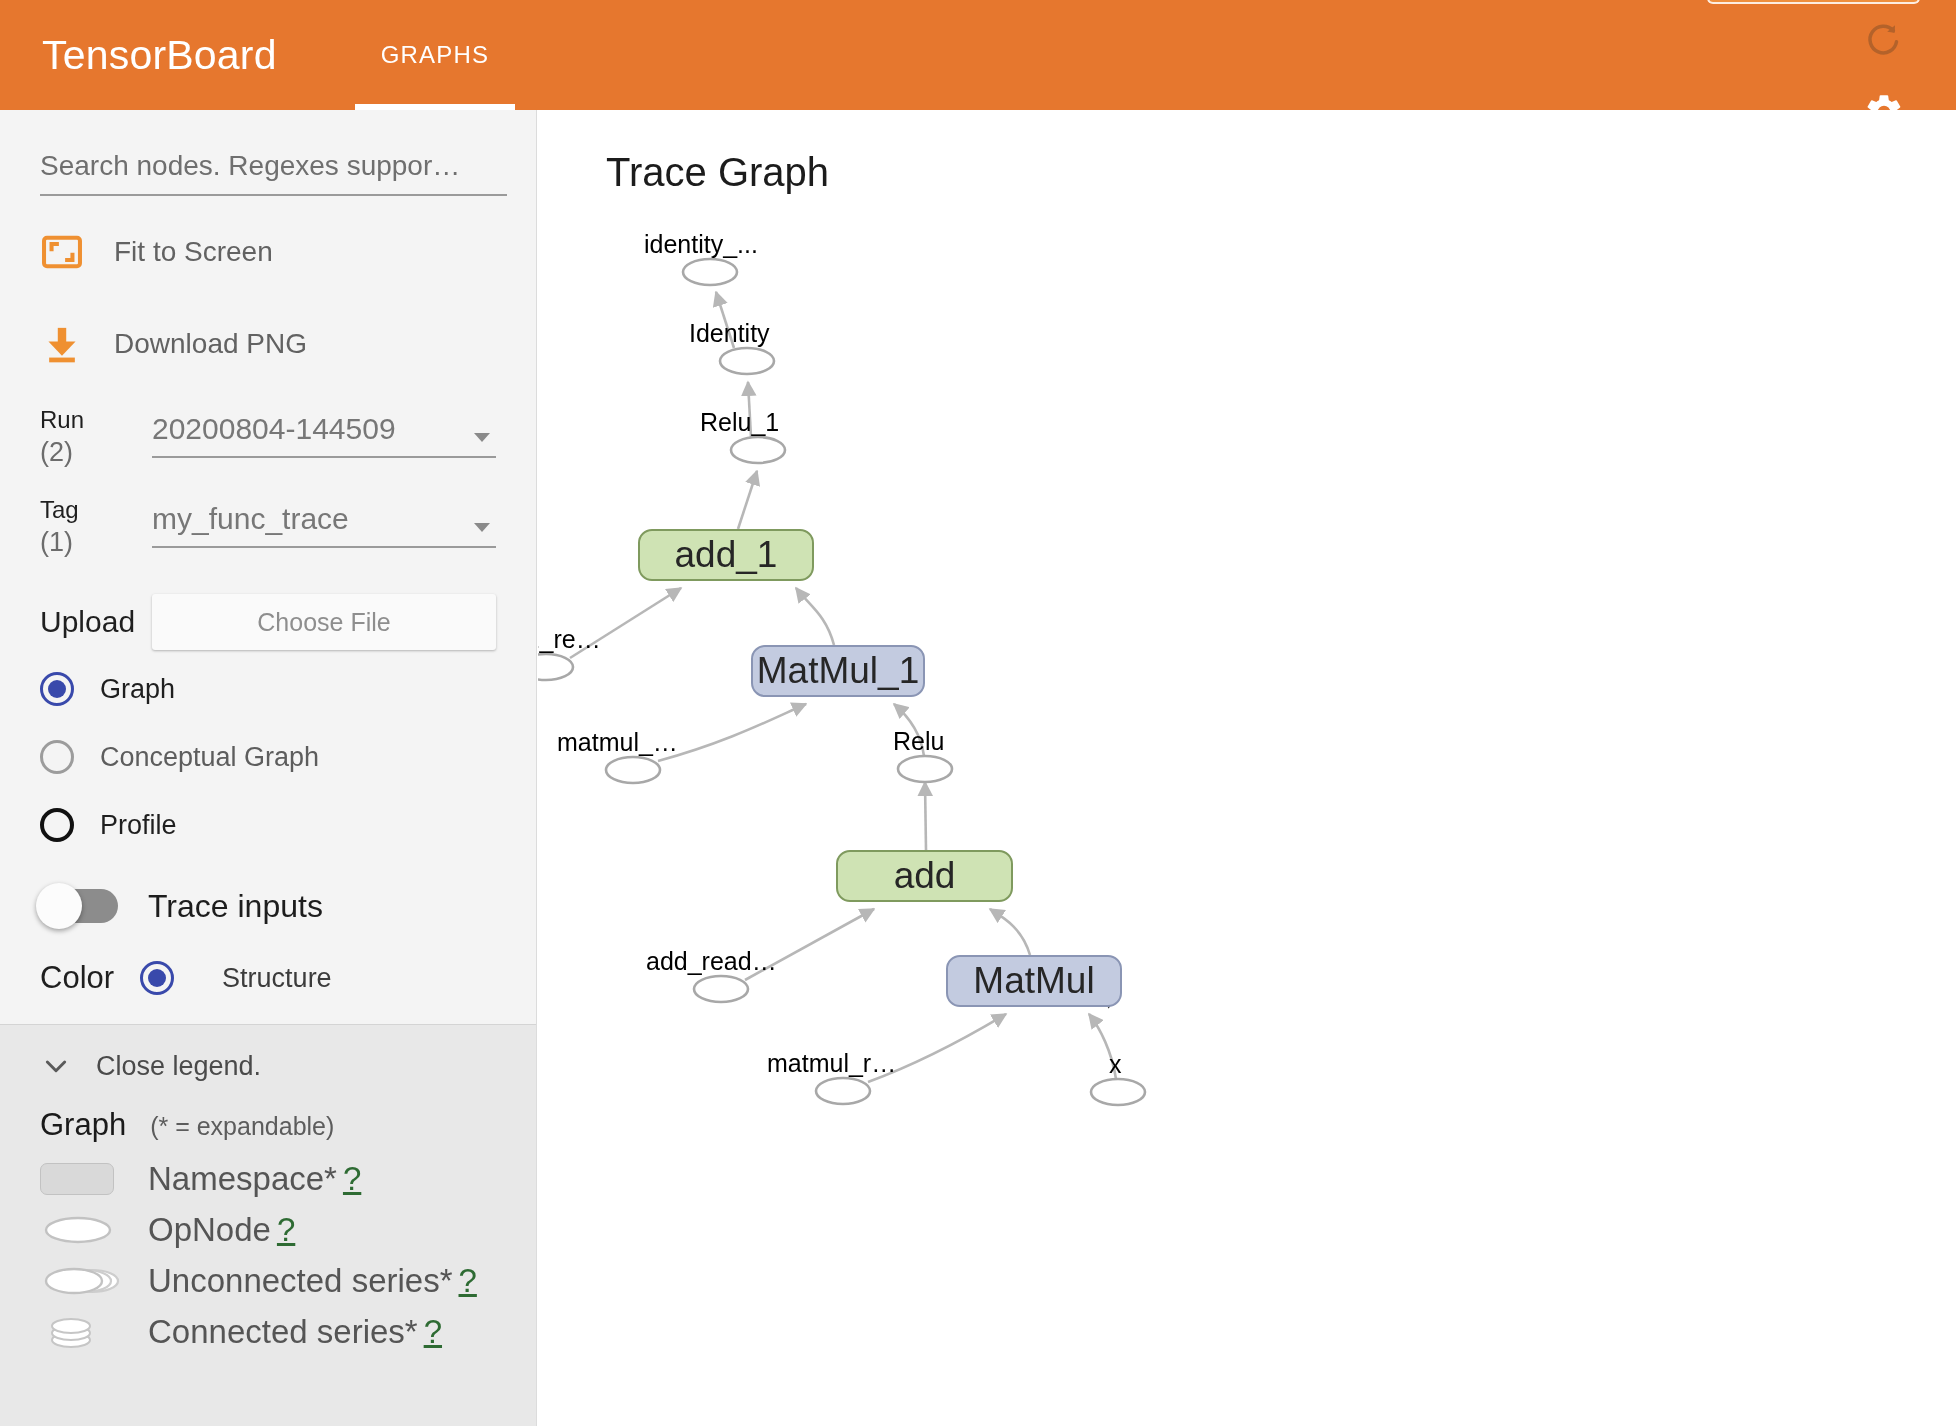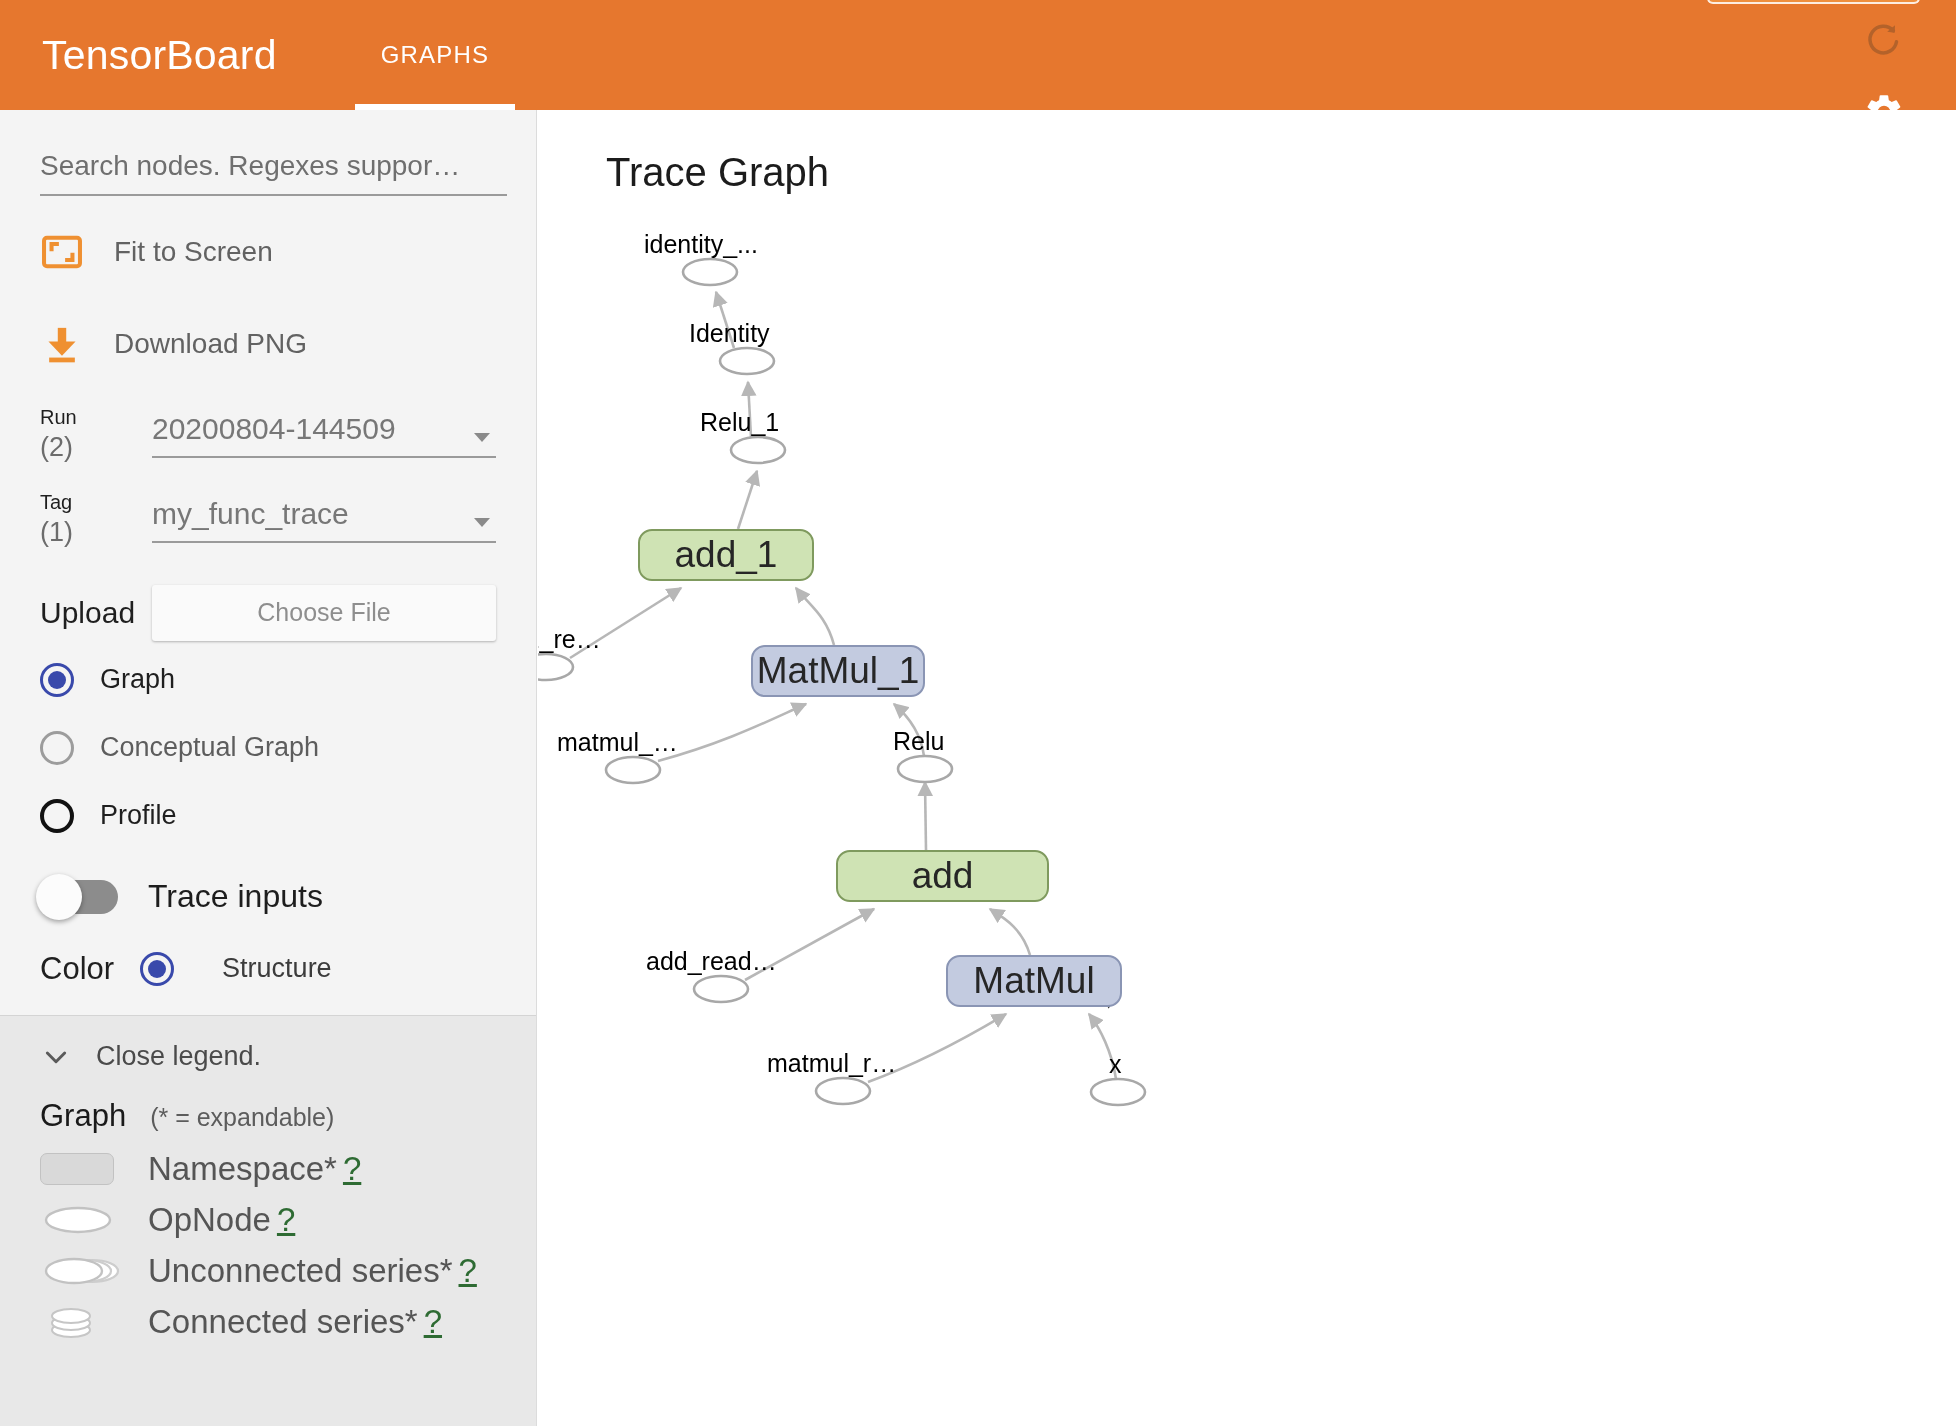--- a/index.html
+++ b/index.html
@@ -80,21 +80,21 @@
   .search-input::placeholder { color: #6f6f6f; }
 
   .action-row {
     display: flex; align-items: center; height: 72px; margin-top: 20px; cursor: pointer;
   }
   .action-row .ico { width: 74px; display: flex; align-items: center; }
   .action-row .txt { font-size: 28px; color: #626262; }
 
   .field-row { display: flex; align-items: flex-start; margin-top: 26px; }
   .field-label { width: 112px; }
-  .field-label .name { font-size: 20px; color: #1f1f1f; line-height: 1.15; }
+  .field-label .name { font-size: 24px; color: #1f1f1f; line-height: 1.15; }
   .field-label .count { font-size: 27px; color: #6c6c6c; line-height: 1.35; }
   .field-select {
     flex: 1; border-bottom: 2px solid #9a9a9a; padding: 0 0 10px 0;
     position: relative; display: flex; align-items: flex-end; cursor: pointer;
     min-height: 52px;
   }
   .field-select .val { font-size: 30px; color: #777777; }
   .field-select .dcaret {
     position: absolute; right: 6px; bottom: 14px;
     width: 0; height: 0;
@@ -454,19 +454,19 @@
   <div class="nodelabel" style="left:571px; top:940px;">x</div>
 
   <div class="nodelabel" style="left:558px; top:893px; font-size:16px; color:#3a3a3a; transform:rotate(-62deg); transform-origin:left top;">1x3</div>
 
   <div class="bignode green" style="left:100px; top:419px; width:176px; height:52px;">
     <span>add_1</span>
   </div>
   <div class="bignode blue" style="left:213px; top:535px; width:174px; height:52px;">
     <span>MatMul_1</span>
   </div>
-  <div class="bignode green" style="left:298px; top:740px; width:213px; height:52px;">
+  <div class="bignode green" style="left:298px; top:740px; width:177px; height:52px;">
     <span>add</span>
   </div>
   <div class="bignode blue" style="left:408px; top:845px; width:176px; height:52px;">
     <span>MatMul</span>
   </div>
 </div>
 
 </body></html>

